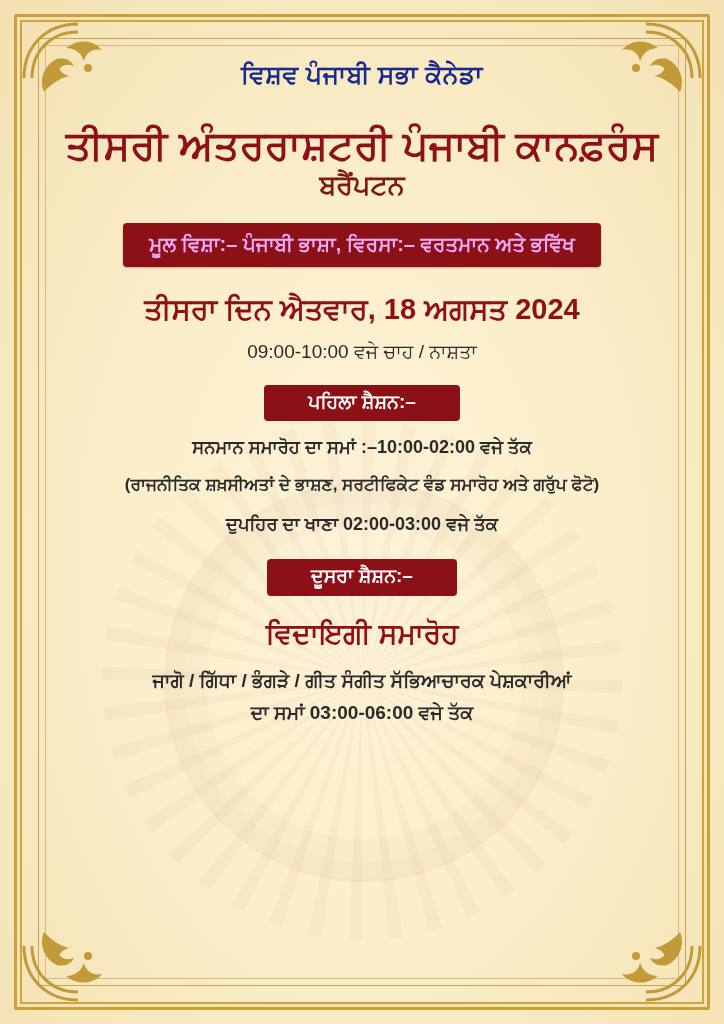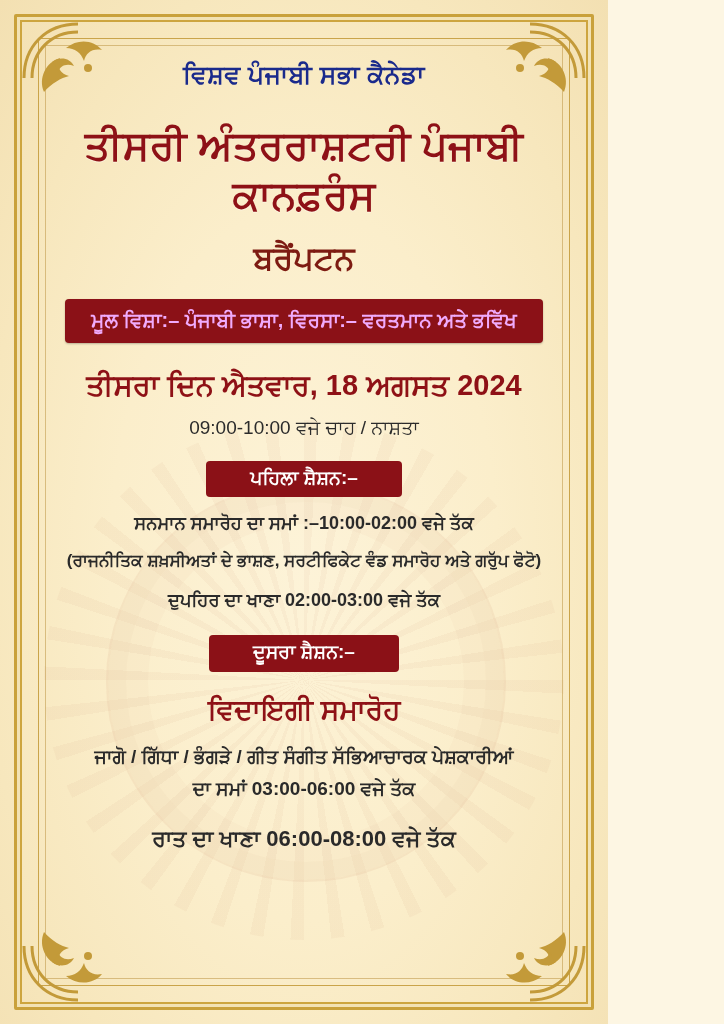--- a/index.html
+++ b/index.html
@@ -9,21 +9,21 @@
   body {
     width: 724px;
     height: 1024px;
     background: #fdf6e3;
     font-family: "Liberation Sans", sans-serif;
     overflow: hidden;
   }
 
   .poster {
     position: relative;
-    width: 608px;
+    width: 724px;
     height: 1024px;
     background:
       radial-gradient(ellipse at 50% 55%, #fdf3d8 0%, #fbeecb 45%, #f7e7bd 75%, #f3e0b2 100%);
     overflow: hidden;
   }
 
   
   .watermark {
     position: absolute;
     left: 50%;
@@ -104,23 +104,23 @@
     margin-top: 26px;
     color: #8e1116;
     font-size: 40px;
     font-weight: bold;
     line-height: 1.25;
     letter-spacing: .3px;
     text-shadow: 0 1px 0 rgba(255,255,255,.4);
   }
 
   .city {
-    margin-top: 20px;
+    margin-top: 0;
     color: #7d1b12;
-    font-size: 32px;
+    font-size: 27px;
     font-weight: bold;
   }
 
   .theme-banner {
     margin: 22px auto 0;
     display: inline-block;
     background: #8b1117;
     color: #f0abfc;
     font-size: 20px;
     font-weight: bold;
@@ -282,16 +282,15 @@
     <div class="body-line">ਦੁਪਹਿਰ ਦਾ ਖਾਣਾ 02:00-03:00 ਵਜੇ ਤੱਕ</div>
 
     <div class="session-pill">ਦੂਸਰਾ ਸ਼ੈਸ਼ਨ:–</div>
 
     <div class="farewell">ਵਿਦਾਇਗੀ ਸਮਾਰੋਹ</div>
 
     <div class="prog-line">ਜਾਗੋ / ਗਿੱਧਾ / ਭੰਗੜੇ / ਗੀਤ ਸੰਗੀਤ ਸੱਭਿਆਚਾਰਕ ਪੇਸ਼ਕਾਰੀਆਂ</div>
 
     <div class="prog-line sub">ਦਾ ਸਮਾਂ 03:00-06:00 ਵਜੇ ਤੱਕ</div>
 
-    <div class="dinner-line">ਰਾਤ ਦਾ ਖਾਣਾ 06:00-08:00 ਵਜੇ ਤੱਕ</div>
 
   </div>
 </div>
 
 </body></html>

